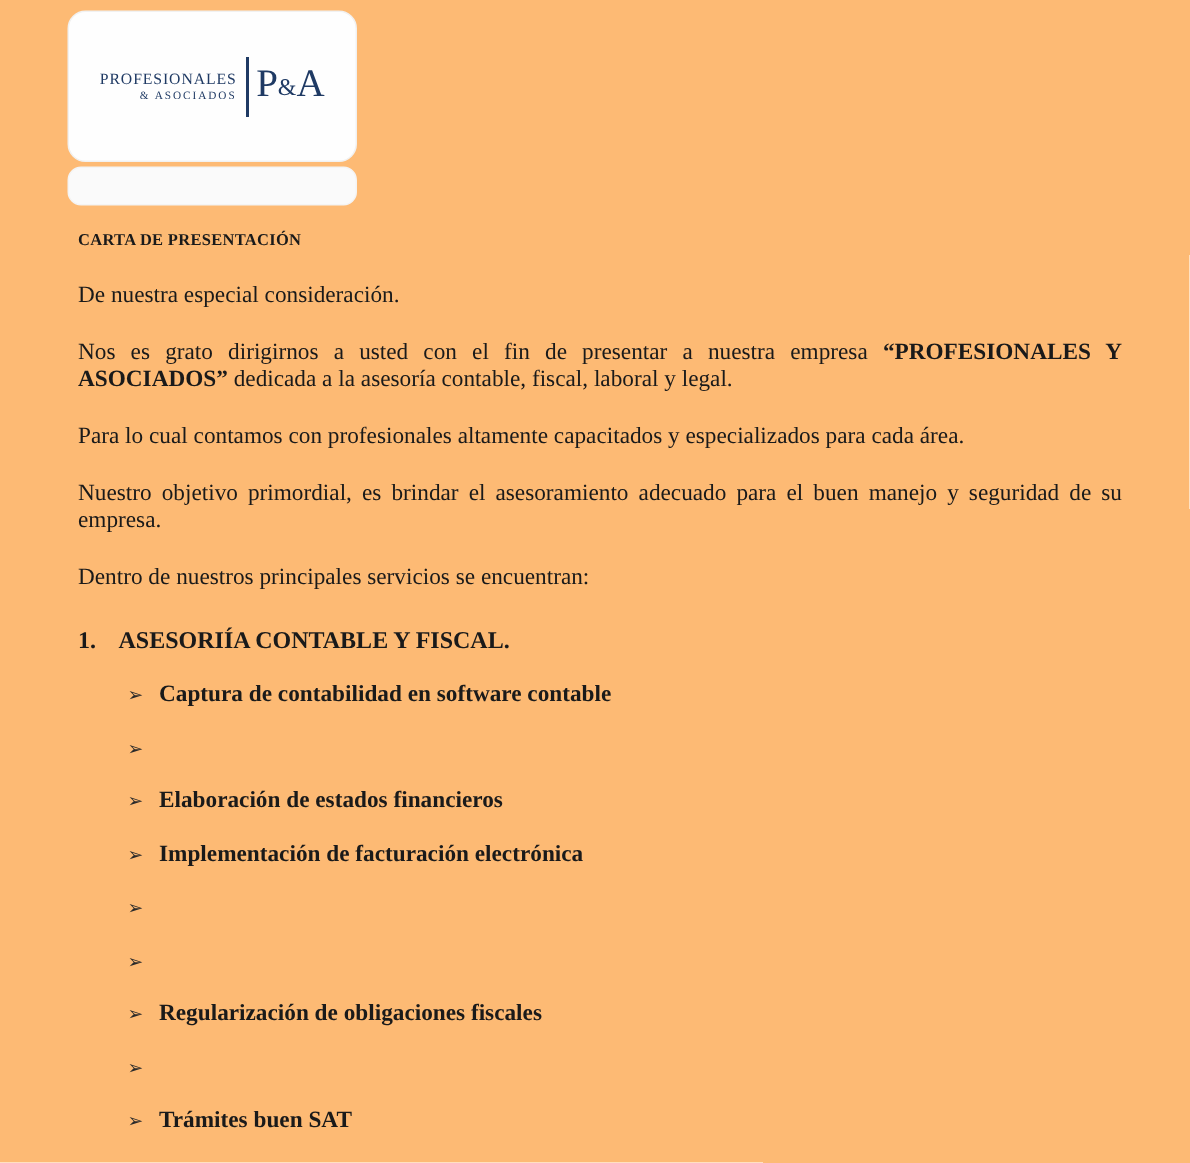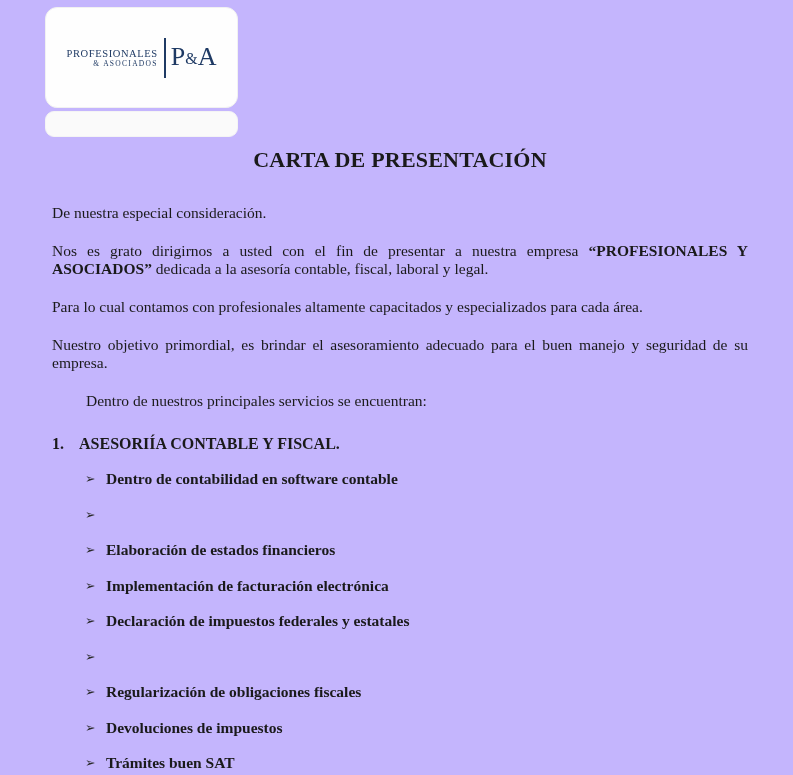--- a/index.html
+++ b/index.html
@@ -4,21 +4,21 @@
 <style>
   html, body {
     margin: 0;
     padding: 0;
     background: #ffffff;
   }
   .page {
     position: relative;
     width: 793px;
     height: 775px;
-    background: #c4b5fd;
+    background: #fdba74;
     overflow: hidden;
     font-family: "Liberation Serif", serif;
     color: #1a1a1a;
   }
   
   .logo-card {
     position: absolute;
     left: 45px;
     top: 7px;
     width: 193px;
@@ -81,36 +81,34 @@
   
   .content {
     position: absolute;
     left: 0;
     top: 0;
     width: 793px;
     padding: 150px 45px 0 52px;
     box-sizing: border-box;
   }
   .doc-title {
-    margin: 0 0 34px 0;
-    text-align: center;
-    font-size: 22px;
+    margin: 0 0 18px 0;
+    font-size: 11px;
     line-height: 20px;
     font-weight: bold;
     letter-spacing: 0.2px;
   }
   .para {
     margin: 0 0 20px 0;
     font-size: 15.5px;
     line-height: 18px;
     text-align: justify;
   }
   .para.last-before-list {
     margin-bottom: 24px;
-    margin-left: 34px;
   }
   .bold { font-weight: bold; }
   
   .list-heading {
     display: flex;
     margin: 0 0 16px 0;
     font-size: 16px;
     line-height: 20px;
     font-weight: bold;
   }
@@ -174,47 +172,45 @@
     <p class="para last-before-list">Dentro de nuestros principales servicios se encuentran:</p>
 
     <div class="list-heading">
       <span class="num">1.</span>
       <span>ASESORIÍA CONTABLE Y FISCAL.</span>
     </div>
 
     <ul class="services">
       <li class="service-item">
           <span class="bullet">➢</span>
-          <span>Dentro de contabilidad en software contable</span>
+          <span>Captura de contabilidad en software contable</span>
         </li>
       <li class="service-item">
           <span class="bullet">➢</span>
         </li>
       <li class="service-item">
           <span class="bullet">➢</span>
           <span>Elaboración de estados financieros</span>
         </li>
       <li class="service-item">
           <span class="bullet">➢</span>
           <span>Implementación de facturación electrónica</span>
         </li>
       <li class="service-item">
           <span class="bullet">➢</span>
-          <span>Declaración de impuestos federales y estatales</span>
         </li>
       <li class="service-item">
           <span class="bullet">➢</span>
         </li>
       <li class="service-item">
           <span class="bullet">➢</span>
           <span>Regularización de obligaciones fiscales</span>
         </li>
       <li class="service-item">
           <span class="bullet">➢</span>
-          <span>Devoluciones de impuestos</span>
         </li>
       <li class="service-item">
           <span class="bullet">➢</span>
           <span>Trámites buen SAT</span>
         </li>
     </ul>
 
   </div>
 </div>
 

